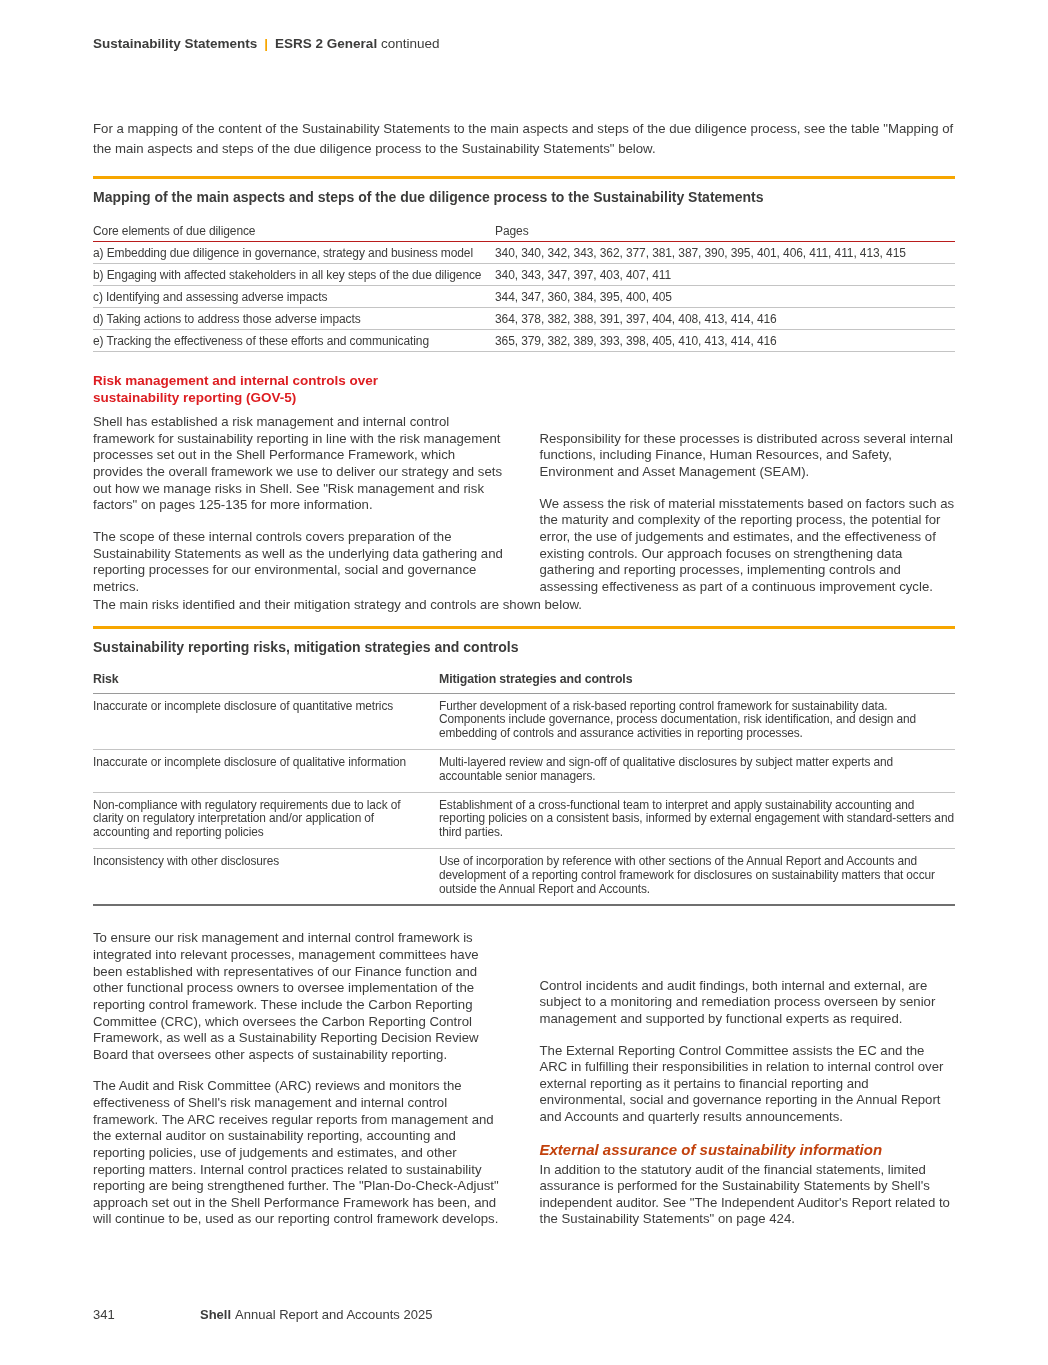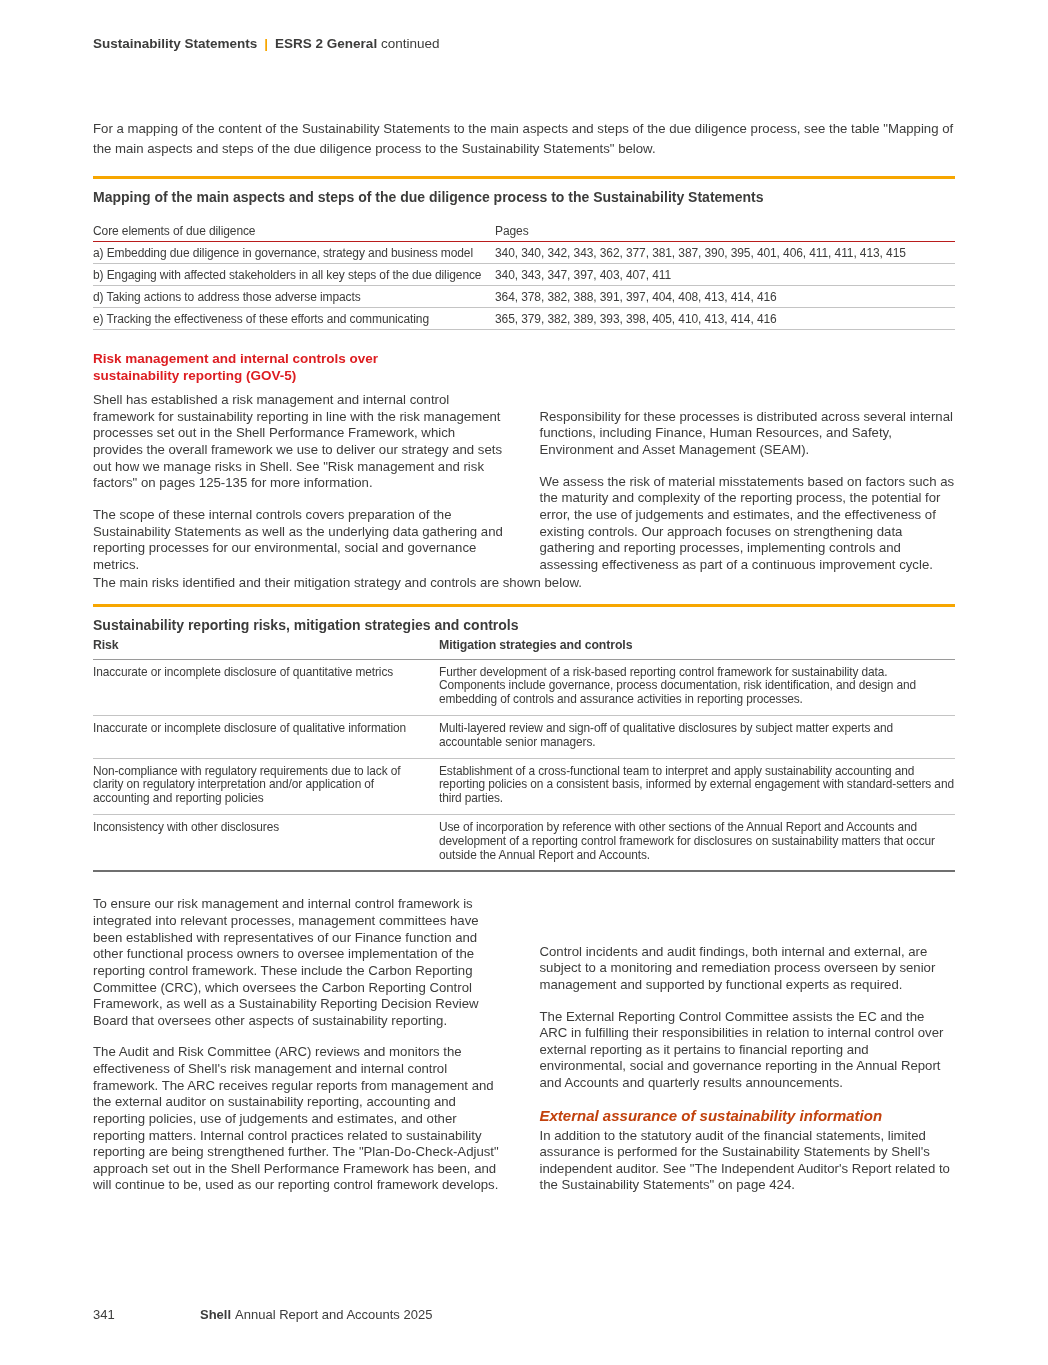--- a/index.html
+++ b/index.html
@@ -32,21 +32,21 @@
   .cols2 { margin-top: 24px; }
   .col { flex: 1 1 0; font-size: 13.2px; line-height: 1.26; }
   .col p { margin: 0 0 15px 0; }
   .col p:last-child { margin-bottom: 0; }
 
   h3.red-heading { color: #dd1d21; font-size: 13.5px; line-height: 1.28; font-weight: 700; margin: 0 0 8px 0; max-width: 352px; }
   h4.sub-heading { font-size: 15px; font-weight: 700; margin: 0 0 2px 0; color: #c2410c; font-style: italic; }
 
   .bridge { font-size: 13.2px; margin: 2px 0 0 0; }
 
-  .t2 { font-size: 11.9px; line-height: 1.16; letter-spacing: -0.1px; }
+  .t2 { margin-top: 12px; font-size: 11.9px; line-height: 1.16; letter-spacing: -0.1px; }
   .t2 th { font-weight: 700; text-align: left; font-size: 12.3px; padding: 5px 0 6px 0; border-bottom: 1px solid #9a9a9a; }
   .t2 td { padding: 6px 0 8px 0; border-bottom: 1px solid #c4c4c4; vertical-align: top; }
   .t2 tr:last-child td { border-bottom: 2px solid #6f6f6f; }
   .t2 .c1 { width: 330px; padding-right: 16px; }
 
   .page-footer { position: absolute; left: 93px; bottom: 27px; font-size: 13px; color: #3c3c3b; }
   .page-footer .num { display: inline-block; min-width: 107px; }
   .page-footer .brand b { font-weight: 700; margin-right: 4px; }
 </style>
 </head>
@@ -72,20 +72,24 @@
         </tr>
       </thead>
       <tbody>
         <tr>
           <td class="c1">a) Embedding due diligence in governance, strategy and business model</td>
           <td>340, 340, 342, 343, 362, 377, 381, 387, 390, 395, 401, 406, 411, 411, 413, 415</td>
         </tr>
         <tr>
           <td class="c1">b) Engaging with affected stakeholders in all key steps of the due diligence</td>
           <td>340, 343, 347, 397, 403, 407, 411</td>
+        </tr>
+        <tr>
+          <td class="c1">c) Identifying and assessing adverse impacts</td>
+          <td>344, 347, 360, 384, 395, 400, 405</td>
         </tr>
         <tr>
           <td class="c1">d) Taking actions to address those adverse impacts</td>
           <td>364, 378, 382, 388, 391, 397, 404, 408, 413, 414, 416</td>
         </tr>
         <tr>
           <td class="c1">e) Tracking the effectiveness of these efforts and communicating</td>
           <td>365, 379, 382, 389, 393, 398, 405, 410, 413, 414, 416</td>
         </tr>
       </tbody>

